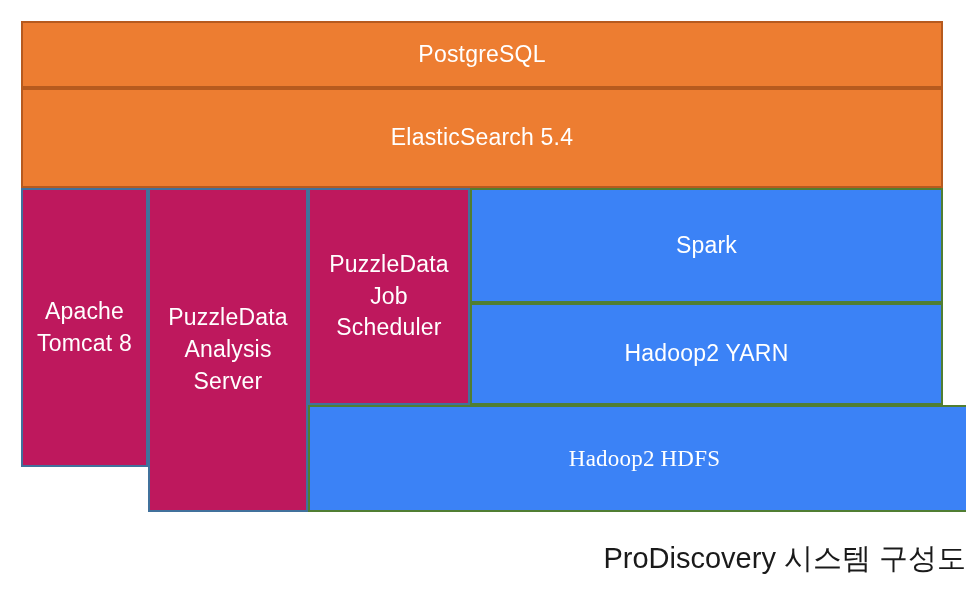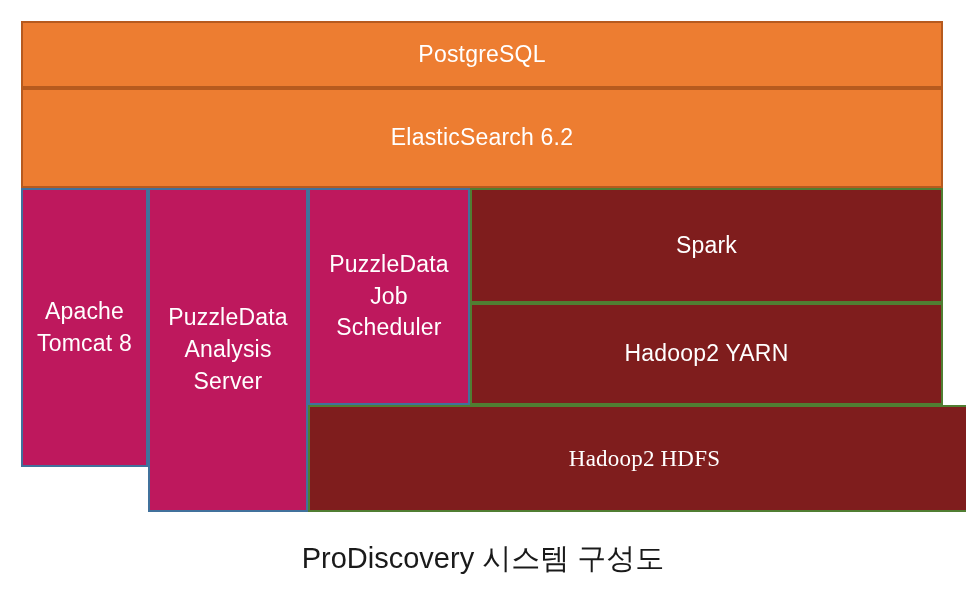--- a/index.html
+++ b/index.html
@@ -31,52 +31,52 @@
     justify-content: center;
     text-align: center;
     color: #ffffff;
     font-size: 23px;
     line-height: 1.38;
     white-space: pre-line;
     letter-spacing: 0.2px;
   }
   .box.orange { background: #ED7D31; border-color: #B65A1E; }
   .box.blue   { background: #be185d; border-color: #41719C; }
-  .box.green  { background: #7f1d1d; border-color: #507E32; }
+  .box.green  { background: #3b82f6; border-color: #507E32; }
 
   
   .b-postgresql   { left: 0;   top: 0;   width: 922px; height: 67px;  }
   .b-elastic      { left: 0;   top: 67px;  width: 922px; height: 100px; }
   .b-tomcat       { left: 0;   top: 167px; width: 127px; height: 279px; }
   .b-analysis     { left: 127px; top: 167px; width: 160px; height: 324px; }
   .b-jobscheduler { left: 287px; top: 167px; width: 162px; height: 217px; }
   .b-spark        { left: 449px; top: 167px; width: 473px; height: 115px; }
   .b-yarn         { left: 449px; top: 282px; width: 473px; height: 102px; }
   .b-hdfs         { left: 287px; top: 384px; width: 673px; height: 107px; font-family: Liberation Serif, serif; }
 
   .caption {
     position: absolute;
     left: 0;
     top: 541px;
     width: 966px;
-    text-align: center;
+    text-align: right;
     color: #1a1a1a;
     font-size: 29px;
     line-height: 1.2;
   }
 </style>
 </head>
 <body>
 
 <div class="canvas">
   <div class="diagram">
 
     <div class="box orange b-postgresql">PostgreSQL</div>
 
-    <div class="box orange b-elastic">ElasticSearch 6.2</div>
+    <div class="box orange b-elastic">ElasticSearch 5.4</div>
 
     <div class="box blue b-tomcat">Apache
 Tomcat 8</div>
 
     <div class="box blue b-analysis">PuzzleData
 Analysis
 Server</div>
 
     <div class="box blue b-jobscheduler">PuzzleData
 Job

